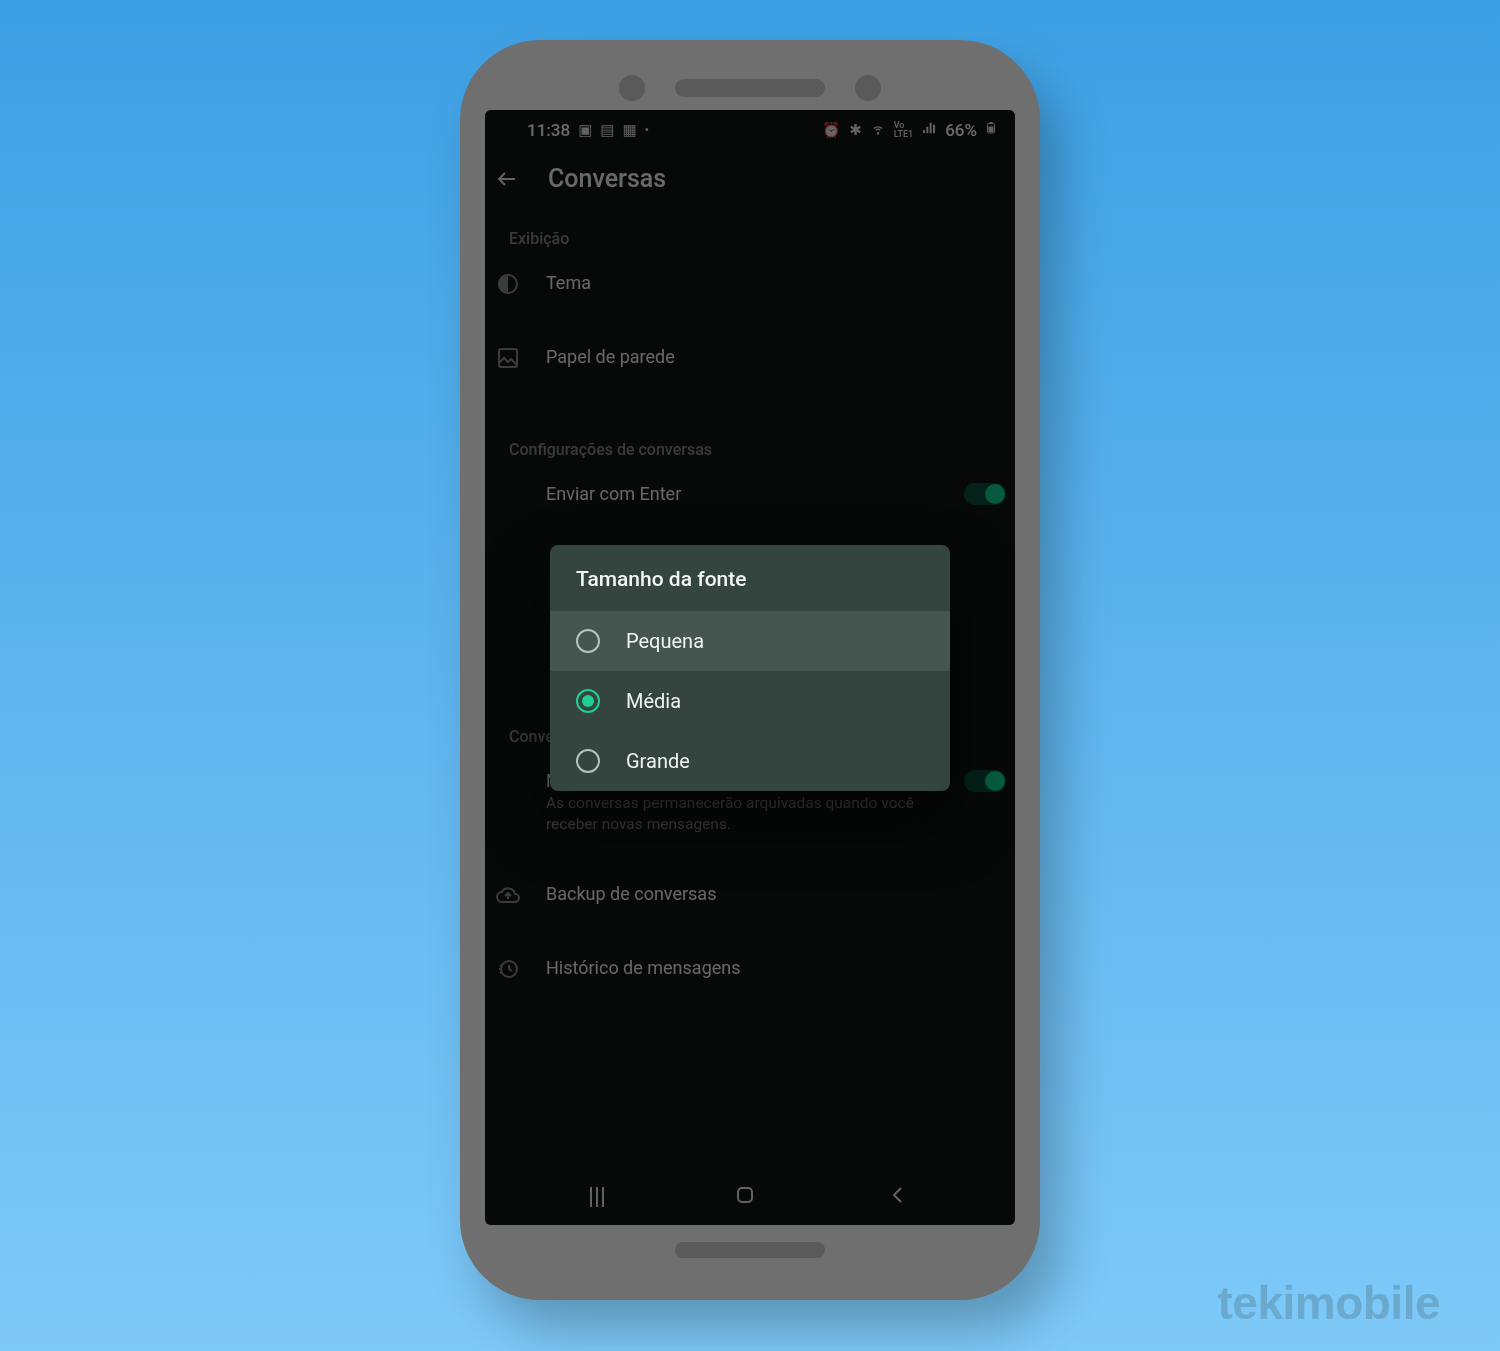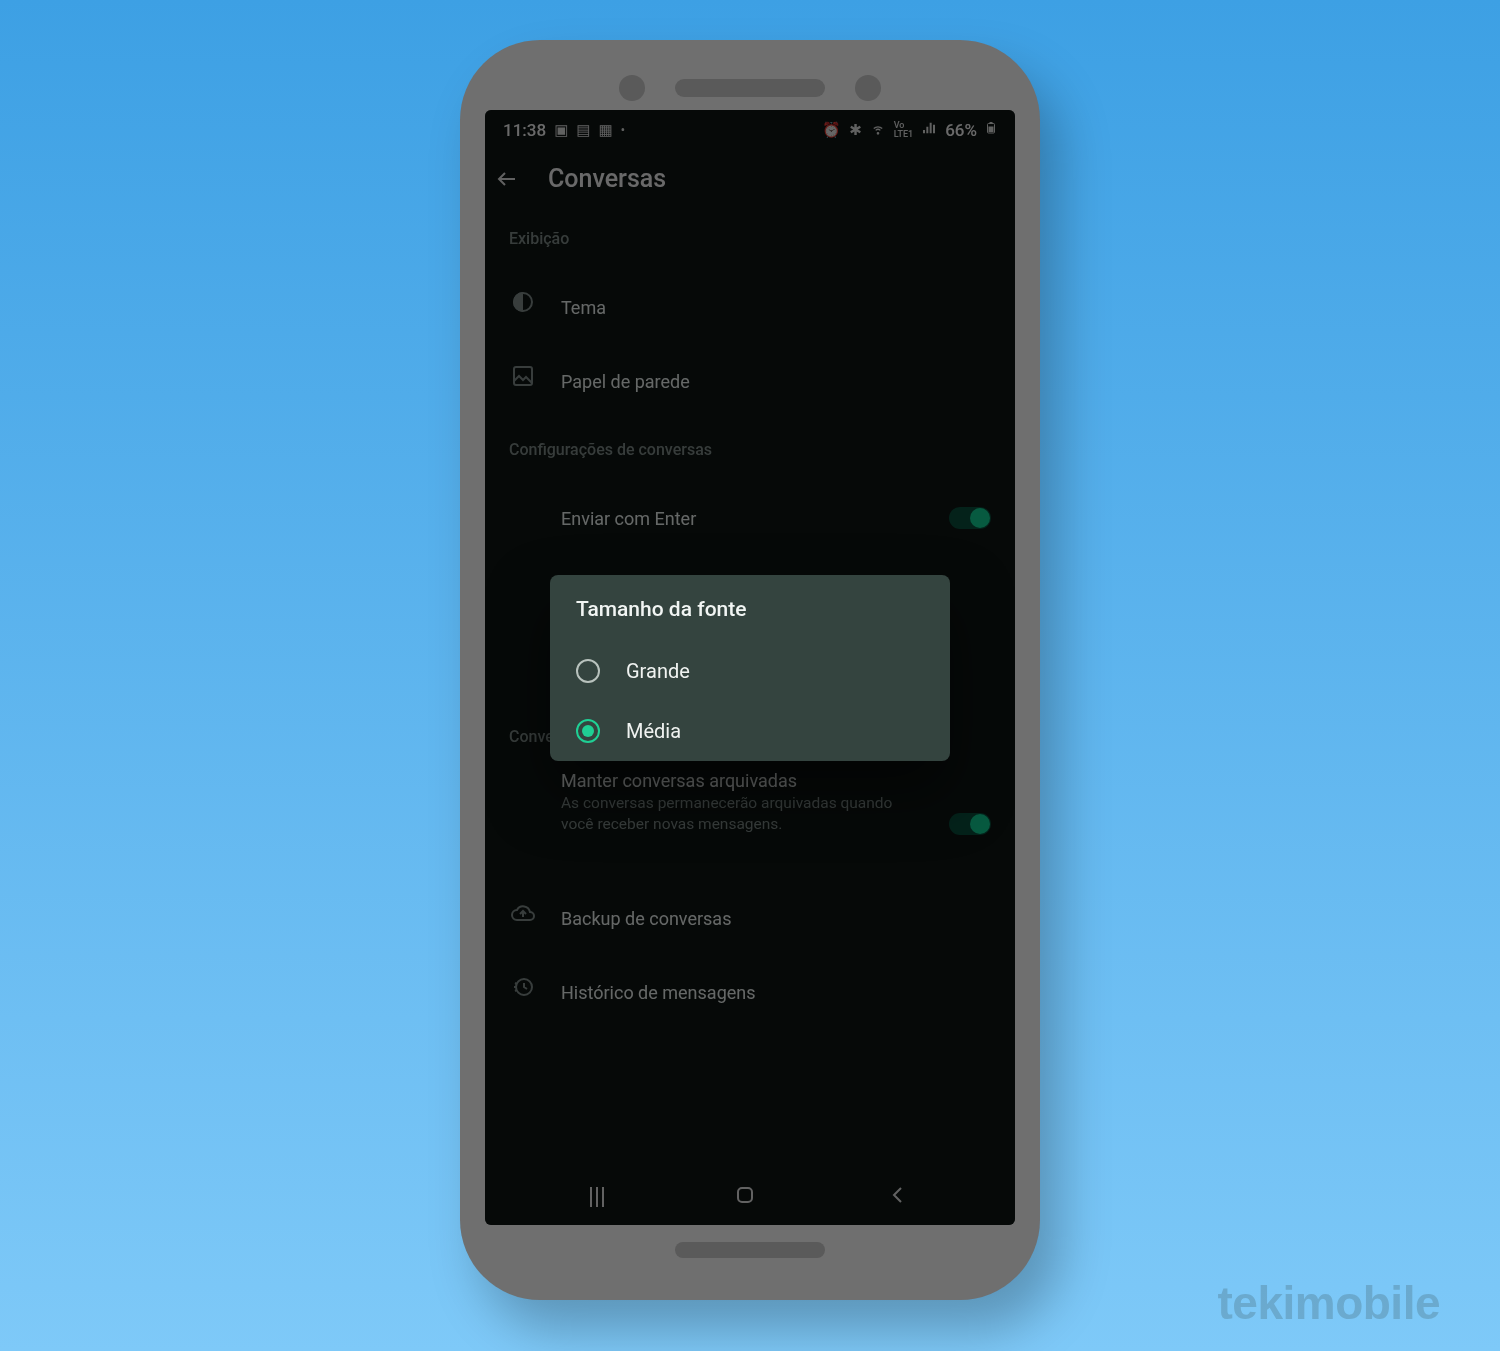--- a/index.html
+++ b/index.html
@@ -73,21 +73,21 @@
   .statusbar {
     height: 32px;
     display: flex;
     justify-content: space-between;
     align-items: center;
     font-size: 17px;
     padding: 4px 18px 0 18px;
     font-weight: 500;
     color: #ececec;
   }
-  .sb-left, .sb-right { display:flex; align-items:center; gap:8px; }
+  .sb-left, .sb-right { display:flex; align-items:center; gap:8px;margin-left:24px; }
   .sb-icon { font-size:15px; opacity:.9; }
   .dot { font-size:12px; }
   
   .appbar {
     display:flex;
     align-items:center;
     gap: 28px;
     padding: 18px 20px 22px 9px;
   }
   .back-arrow {
@@ -105,22 +105,22 @@
     padding: 0 0 20px 0;
   }
   .section-header {
     font-size: 16px;
     color: #7a8683;
     font-weight: 500;
     padding: 14px 24px 10px 24px;
   }
   .row {
     display:flex;
-    align-items:flex-end;
-    padding: 14px 24px;
+    align-items:flex-start;
+    padding: 14px 9px;
     gap: 24px;
     min-height: 46px;
   }
   .row-icon {
     width: 28px;
     text-align:center;
     color:#7c8886;
     flex-shrink:0;
   }
   .row-icon svg { width:24px; height:24px; fill:#7c8886; }
@@ -332,29 +332,33 @@
           </div>
         </div>
 
       </div>
 
       <div class="dim-overlay"></div>
 
       <div class="dialog">
         <div class="dialog-title">Tamanho da fonte</div>
 
+        <div class="radio-row highlight">
+          <span class="radio"></span>
+          <span class="radio-label">Pequena</span>
+        </div>
+
+        <div class="radio-row">
+          <span class="radio selected"></span>
+          <span class="radio-label">Média</span>
+        </div>
 
         <div class="radio-row">
           <span class="radio"></span>
           <span class="radio-label">Grande</span>
-        </div>
-
-        <div class="radio-row">
-          <span class="radio selected"></span>
-          <span class="radio-label">Média</span>
         </div>
       </div>
 
       <div class="navbar">
         <span class="nav-btn">
           <span class="nav-recent">
               <span></span>
               <span></span>
               <span></span>
             </span>

